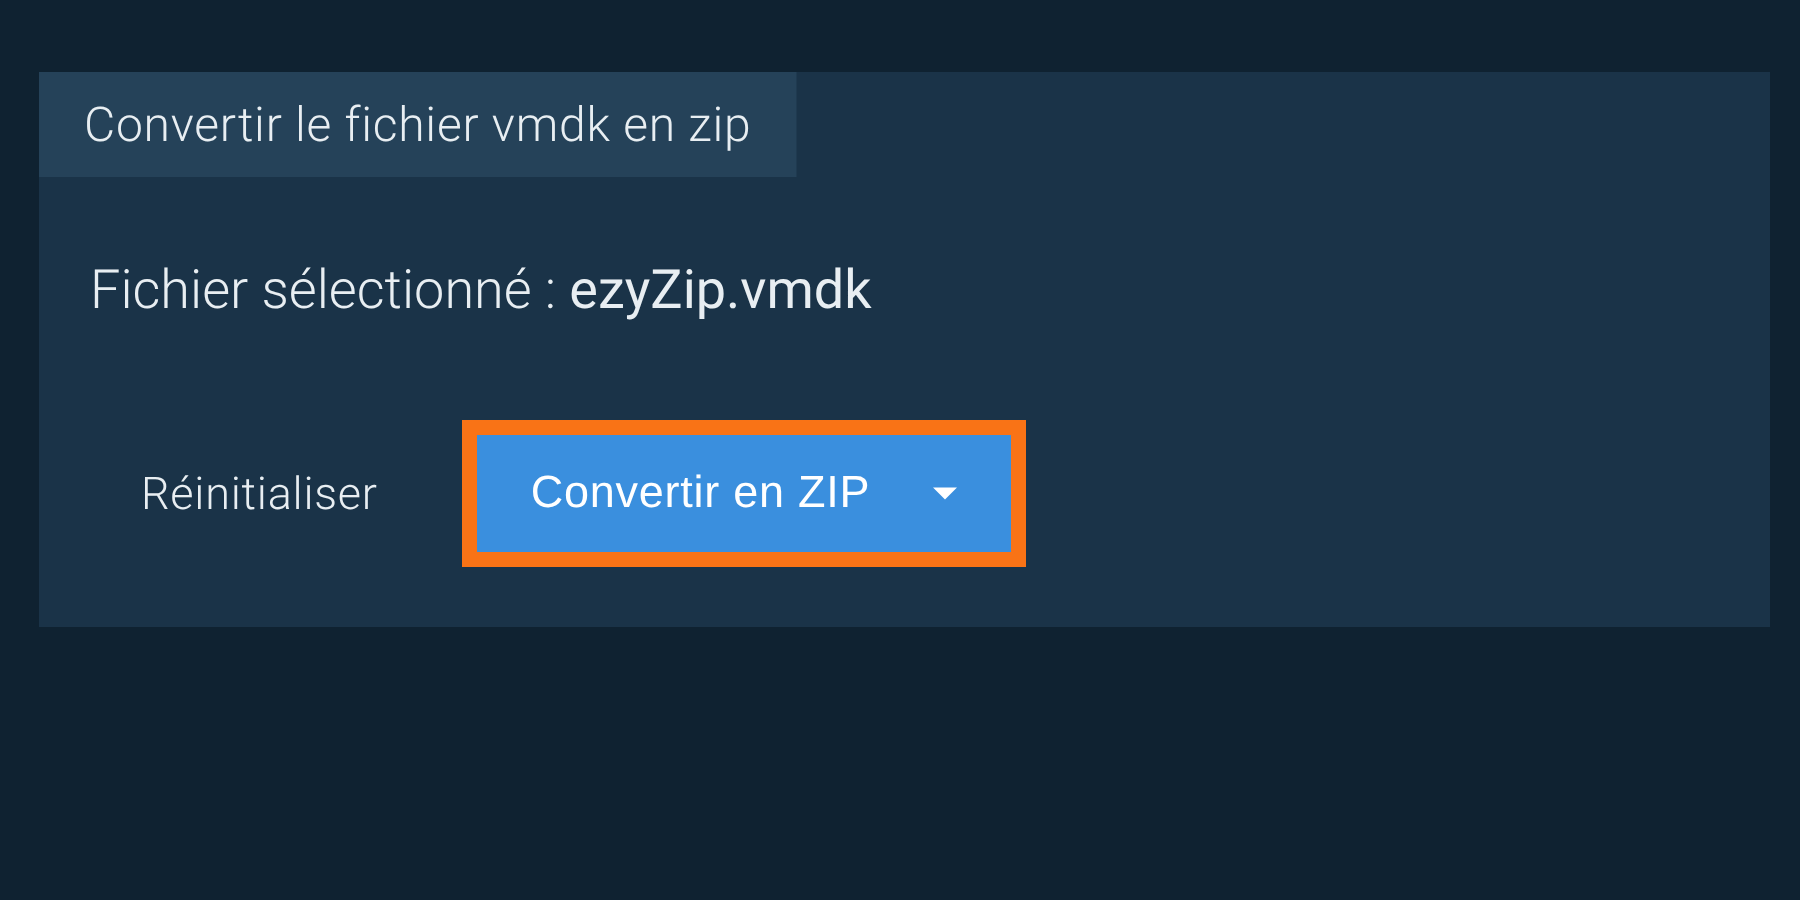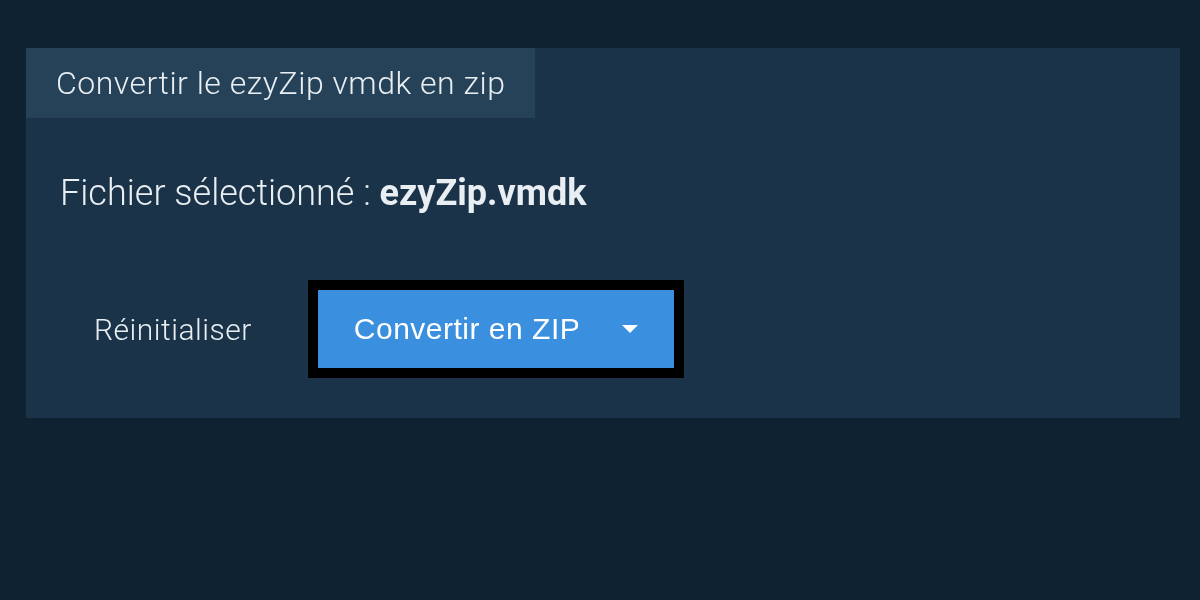--- a/index.html
+++ b/index.html
@@ -38,39 +38,39 @@
     }
     .selected-file {
       position: absolute;
       top: 172px;
       left: 60px;
       color: #e8eef2;
       font-size: 36px;
       font-weight: 300;
     }
     .selected-file .filename {
-      font-weight: 700;
+      font-weight: 400;
     }
     .controls {
       position: absolute;
       top: 280px;
       left: 78px;
       display: flex;
       align-items: center;
       gap: 56px;
     }
     .reset-text {
       color: #e8eef2;
       font-size: 30px;
       font-weight: 300;
       letter-spacing: 0.5px;
       margin-left: 16px;
     }
     .convert-button-wrapper {
-      background-color: #000000;
+      background-color: #f97316;
       padding: 10px;
       display: inline-block;
     }
     .convert-button {
       background-color: #3a8fde;
       border: none;
       padding: 22px 36px;
       display: flex;
       align-items: center;
       gap: 42px;
@@ -89,21 +89,21 @@
       border-right: 8px solid transparent;
       border-top: 8px solid #ffffff;
     }
   </style>
 </head>
 <body>
 
 <div class="panel"></div>
 
 <div class="tab-header">
-  <span class="tab-header-text">Convertir le ezyZip vmdk en zip</span>
+  <span class="tab-header-text">Convertir le fichier vmdk en zip</span>
 </div>
 
 <div class="selected-file">
   <span>Fichier sélectionné : </span><span class="filename">ezyZip.vmdk</span>
 </div>
 
 <div class="controls">
   <span class="reset-text">Réinitialiser</span>
   <div class="convert-button-wrapper">
     <button class="convert-button">

